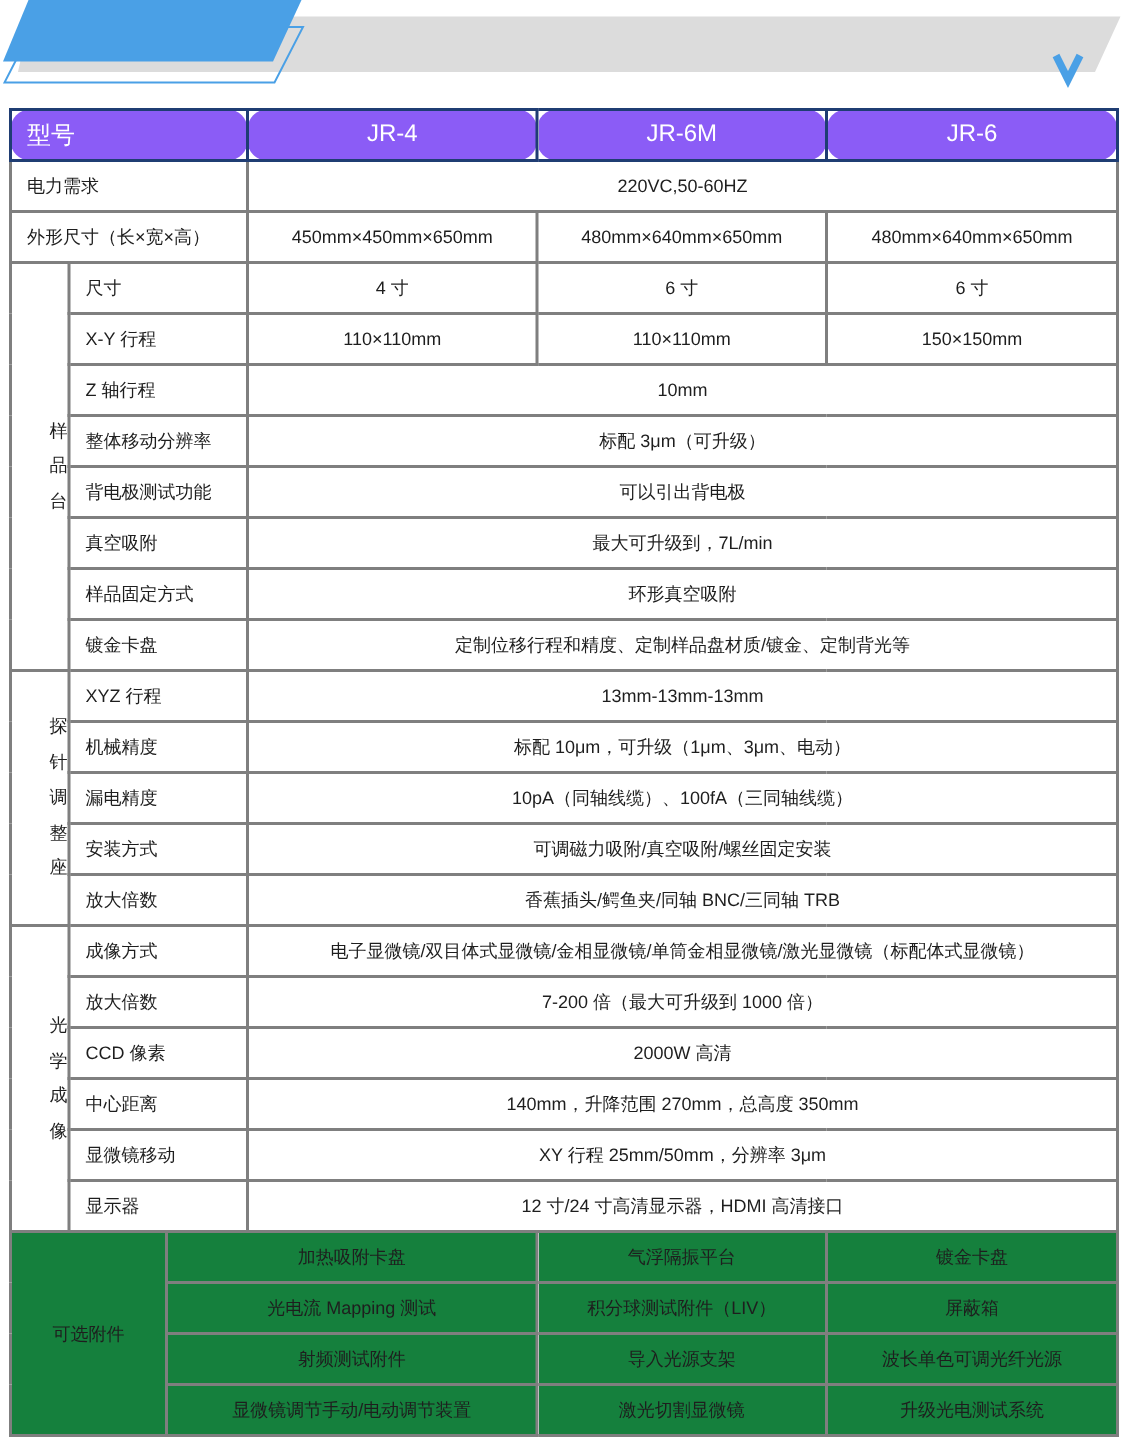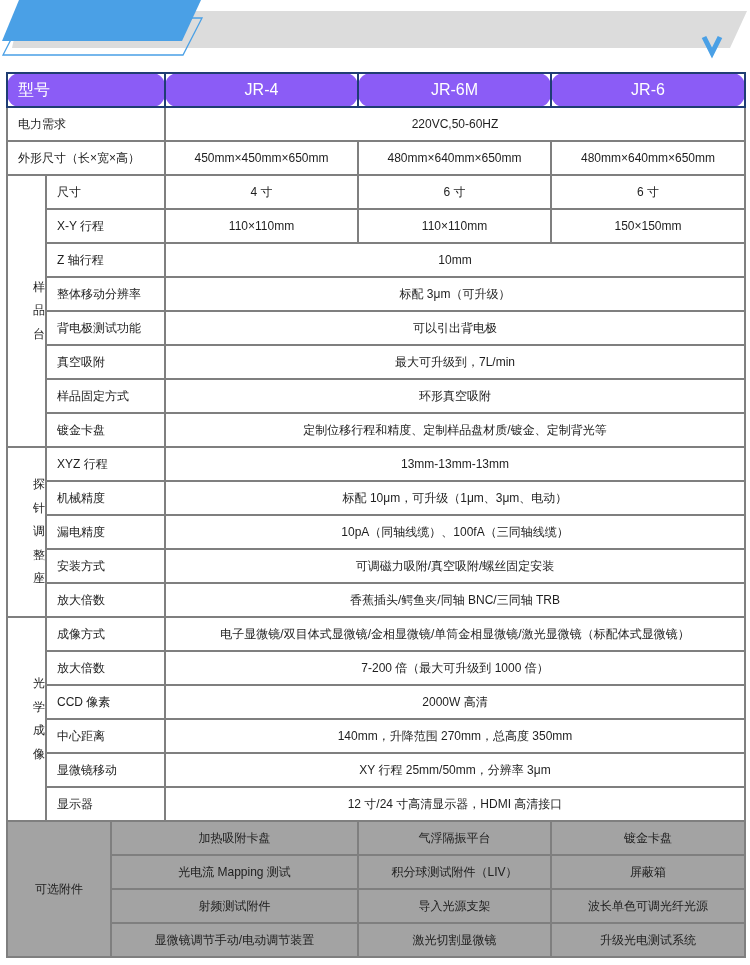--- a/index.html
+++ b/index.html
@@ -17,21 +17,21 @@
   td, th { border: 2px solid #7f7f7f; padding: 0; height: 30px; font-size: 12px;
            font-weight: normal; text-align: center; vertical-align: middle; overflow: hidden; white-space: nowrap; }
   tr { height: 34px; }
   thead th { background: #8b5cf6; color: #ffffff; font-size: 16px; border-color: #1f3d73; border-radius: 13px; }
   thead th.lead { text-align: left; padding-left: 10px; }
   td.lbl { text-align: left; padding-left: 10px; }
   td.grp { text-align: right; }
   td.grp span { display: inline-block; width: 13px; white-space: normal; word-break: break-all;
                 line-height: 23.5px; font-size: 12px; }
   table.acc { margin-top: -2px; }
-  table.acc td { background: #a3a3a3; }
+  table.acc td { background: #15803d; }
 </style>
 </head>
 <body>
 
 <div class="banner">
   <svg width="750" height="62" viewBox="0 0 750 62">
     <polygon points="20,11 747,11 730,48 12,48" fill="#dcdcdc"></polygon>
     <polygon points="22,18 202,18 183,55 3,55" fill="none" stroke="#4aa0e6" stroke-width="1.3"></polygon>
     <polygon points="19,0 201,0 182,41 2,41" fill="#4aa0e6"></polygon>
     <polyline points="704,37 712,53 720,37" fill="none" stroke="#4aa0e6" stroke-width="5" stroke-linejoin="miter"></polyline>

